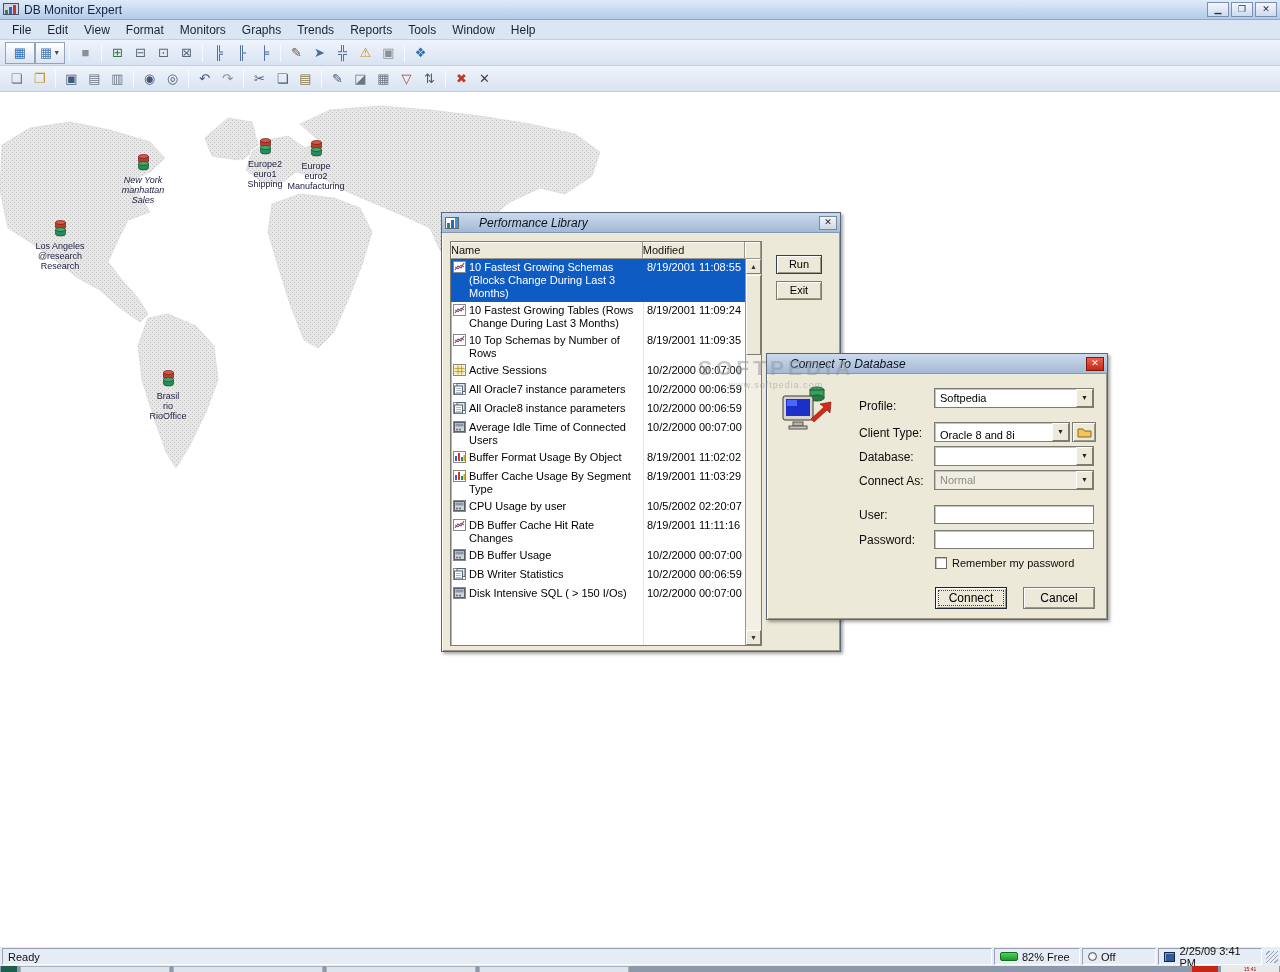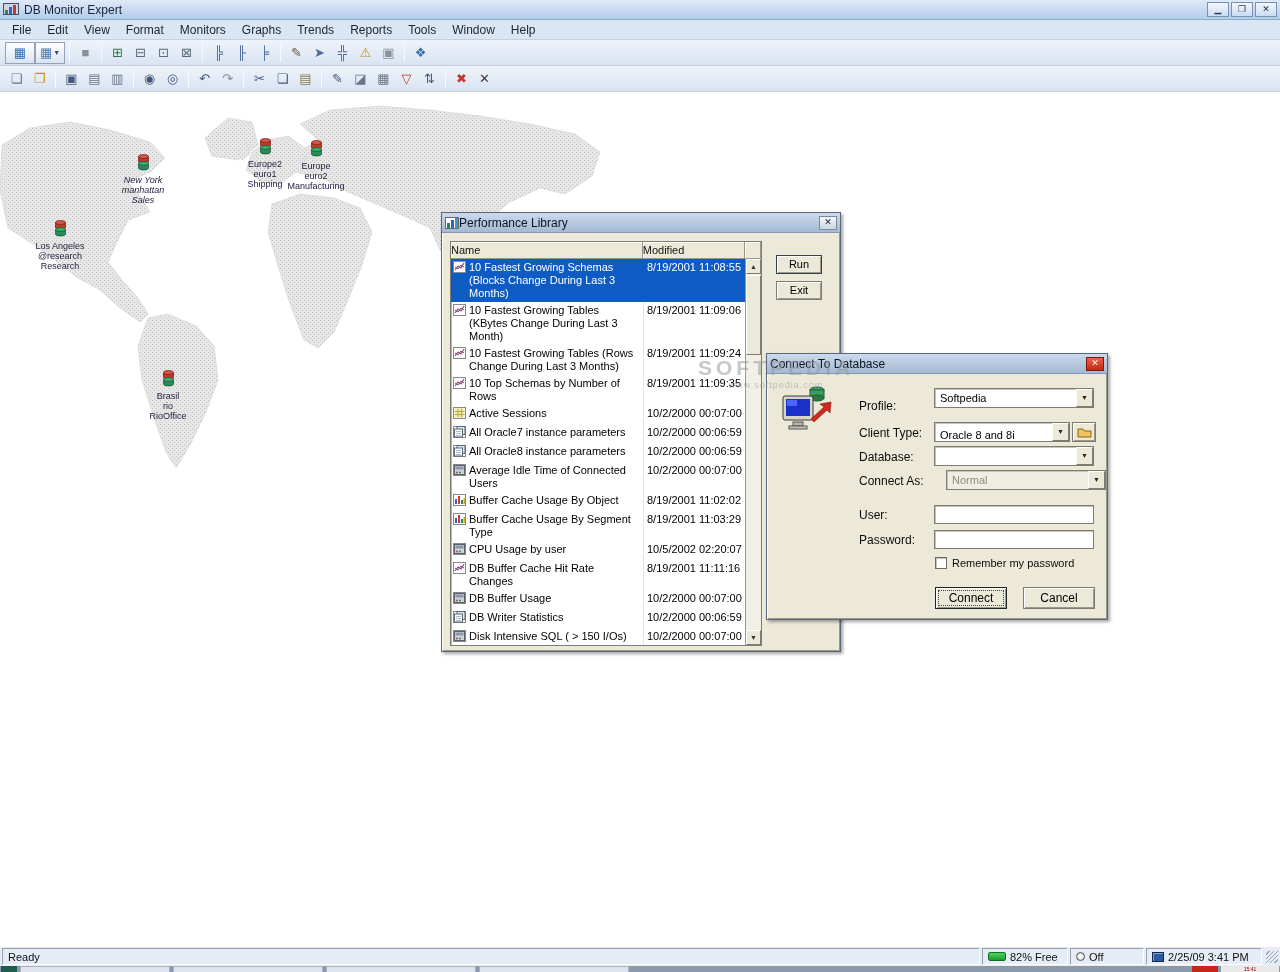--- a/index.html
+++ b/index.html
@@ -39,21 +39,21 @@
     text-align:center; color:rgba(150,153,160,.55); }
   .watermark .w1 { font-size:21px; font-weight:bold; letter-spacing:4px; }
   .watermark .w2 { font-size:9px; letter-spacing:1px; }
 
   
   .dialog { position:absolute; background:#ece9d8; border:1px solid #59677d;
     box-shadow:2px 2px 3px rgba(0,0,0,.35), inset 1px 1px 0 #fbfaf4, inset -1px -1px 0 #9b998a; }
   .dlg-title { height:20px; display:flex; align-items:center; padding:0 3px;
     background:linear-gradient(#ccdaec,#a3b9d4); border-bottom:1px solid #8598b2;
     font-size:12px; color:#0c1422; }
-  .dlg-title .t { flex:1; margin-left:0; white-space:nowrap; }
+  .dlg-title .t { flex:1; margin-left:20px; white-space:nowrap;font-style:italic; }
   .dlg-close { width:18px; height:14px; flex:none; background:linear-gradient(#f4f6fa,#ccd6e4);
     border:1px solid #7a8aa0; font-size:9px; line-height:11px; text-align:center; color:#223; }
   .dlg-close.red { background:linear-gradient(#f0604a,#c42812); border-color:#7c1a0c; color:#fff; }
 
   
   #perf-dialog { left:441px; top:120px; width:400px; height:440px; z-index:100; }
   .pl-list { position:absolute; left:8px; top:28px; width:312px; height:405px;
     background:#fff; border:1px solid #7c7c74; box-shadow:inset 1px 1px 0 #b9b7aa; }
   .pl-head { display:flex; height:17px; }
   .pl-hcell { background:#ece9d8; border-right:1px solid #99978a; border-bottom:1px solid #99978a;
@@ -83,21 +83,21 @@
   #exit-btn { left:334px; top:68px; }
 
   
   #connect-dialog { left:766px; top:261px; width:342px; height:267px; z-index:200; }
   .cd-label { position:absolute; left:92px; font-size:12px; color:#0c0c0c; }
   .combo { position:absolute; height:20px; background:#fff; border:1px solid #7c7c74;
     box-shadow:inset 1px 1px 0 #c6c4b8; display:flex; }
   .combo .val { flex:1; font-size:11px; padding:3px 4px 0 5px; color:#000; overflow:hidden; white-space:nowrap; }
   .combo .arrow { width:17px; flex:none; background:#ece9d8; border:1px solid;
     border-color:#fff #7c7c74 #7c7c74 #fff; font-size:7px; text-align:center; line-height:16px; color:#222; }
-  .combo.disabled { background:#f0eee2;margin-left:12px; }
+  .combo.disabled { background:#f0eee2; }
   .combo.disabled .val { color:#8d8d85; }
   .textfield { position:absolute; height:19px; width:160px; background:#fff; border:1px solid #7c7c74;
     box-shadow:inset 1px 1px 0 #c6c4b8; font-size:11px; padding:0 4px; font-family:inherit; }
   .folder-btn { position:absolute; width:24px; height:20px; background:#ece9d8; border:1px solid #7c7c74;
     box-shadow:inset 1px 1px 0 #fff, inset -1px -1px 0 #9b998a; display:flex; align-items:center; justify-content:center; }
   .cd-check { position:absolute; left:168px; top:203px; display:flex; align-items:center; gap:5px; }
   .cb { width:12px; height:12px; background:#fff; border:1px solid #6c6c64;
     box-shadow:inset 1px 1px 0 #c6c4b8; }
   .cd-check .cl { font-size:11px; color:#0c0c0c; }
   .btn { position:absolute; width:72px; height:22px; background:#ece9d8; border:1px solid #7c7c74;
@@ -365,29 +365,20 @@
                 </svg></span>
               <span class="pl-name">10 Fastest Growing Schemas (Blocks Change During Last 3 Months)</span>
               <span class="pl-date">8/19/2001 11:08:55</span>
             </div>
             <div class="pl-row">
               <span class="pl-ic"><svg width="13" height="12" viewBox="0 0 13 12">
                   <rect x="0.5" y="0.5" width="12" height="11" fill="#fff" stroke="#888"></rect>
                   <polyline points="2,9 5,5 8,7 11,2" fill="none" stroke="#d03a2a" stroke-width="1.2"></polyline>
                   <polyline points="2,6 5,8 8,4 11,6" fill="none" stroke="#3a5ad0" stroke-width="1"></polyline>
                 </svg></span>
-              <span class="pl-name">10 Fastest Growing Tables (KBytes Change During Last 3 Month)</span>
-              <span class="pl-date">8/19/2001 11:09:06</span>
-            </div>
-            <div class="pl-row">
-              <span class="pl-ic"><svg width="13" height="12" viewBox="0 0 13 12">
-                  <rect x="0.5" y="0.5" width="12" height="11" fill="#fff" stroke="#888"></rect>
-                  <polyline points="2,9 5,5 8,7 11,2" fill="none" stroke="#d03a2a" stroke-width="1.2"></polyline>
-                  <polyline points="2,6 5,8 8,4 11,6" fill="none" stroke="#3a5ad0" stroke-width="1"></polyline>
-                </svg></span>
               <span class="pl-name">10 Fastest Growing Tables (Rows Change During Last 3 Months)</span>
               <span class="pl-date">8/19/2001 11:09:24</span>
             </div>
             <div class="pl-row">
               <span class="pl-ic"><svg width="13" height="12" viewBox="0 0 13 12">
                   <rect x="0.5" y="0.5" width="12" height="11" fill="#fff" stroke="#888"></rect>
                   <polyline points="2,9 5,5 8,7 11,2" fill="none" stroke="#d03a2a" stroke-width="1.2"></polyline>
                   <polyline points="2,6 5,8 8,4 11,6" fill="none" stroke="#3a5ad0" stroke-width="1"></polyline>
                 </svg></span>
               <span class="pl-name">10 Top Schemas by Number of Rows</span>
@@ -434,21 +425,21 @@
               <span class="pl-date">10/2/2000 00:07:00</span>
             </div>
             <div class="pl-row">
               <span class="pl-ic"><svg width="13" height="12" viewBox="0 0 13 12">
                   <rect x="0.5" y="0.5" width="12" height="11" fill="#fff" stroke="#888"></rect>
                   <rect x="2" y="5" width="2" height="5" fill="#3a5ad0"></rect>
                   <rect x="5" y="2" width="2" height="8" fill="#d03a2a"></rect>
                   <rect x="8" y="6" width="2" height="4" fill="#2a8a4a"></rect>
                   <rect x="10.5" y="4" width="1.5" height="6" fill="#d8a020"></rect>
                 </svg></span>
-              <span class="pl-name">Buffer Cache Usage By Object</span>
+              <span class="pl-name">Buffer Format Usage By Object</span>
               <span class="pl-date">8/19/2001 11:02:02</span>
             </div>
             <div class="pl-row">
               <span class="pl-ic"><svg width="13" height="12" viewBox="0 0 13 12">
                   <rect x="0.5" y="0.5" width="12" height="11" fill="#fff" stroke="#888"></rect>
                   <rect x="2" y="5" width="2" height="5" fill="#3a5ad0"></rect>
                   <rect x="5" y="2" width="2" height="8" fill="#d03a2a"></rect>
                   <rect x="8" y="6" width="2" height="4" fill="#2a8a4a"></rect>
                   <rect x="10.5" y="4" width="1.5" height="6" fill="#d8a020"></rect>
                 </svg></span>
@@ -587,21 +578,21 @@
       <span>Ready</span>
     </div>
     <div class="sb-panel" style="width:86px">
       <span class="batt"></span>
       <span>82% Free</span>
     </div>
     <div class="sb-panel" style="width:74px">
       <span class="pwr"></span>
       <span>Off</span>
     </div>
-    <div class="sb-panel" style="width:116px">
+    <div class="sb-panel" style="width:104px">
       <span class="cal-ic"></span>
       <span>2/25/09 3:41 PM</span>
     </div>
     <span class="grip"></span>
   </div>
 
   <div class="taskbar">
     <div class="tb-start"></div>
     <div class="task-btn"></div>
     <div class="task-btn"></div>

